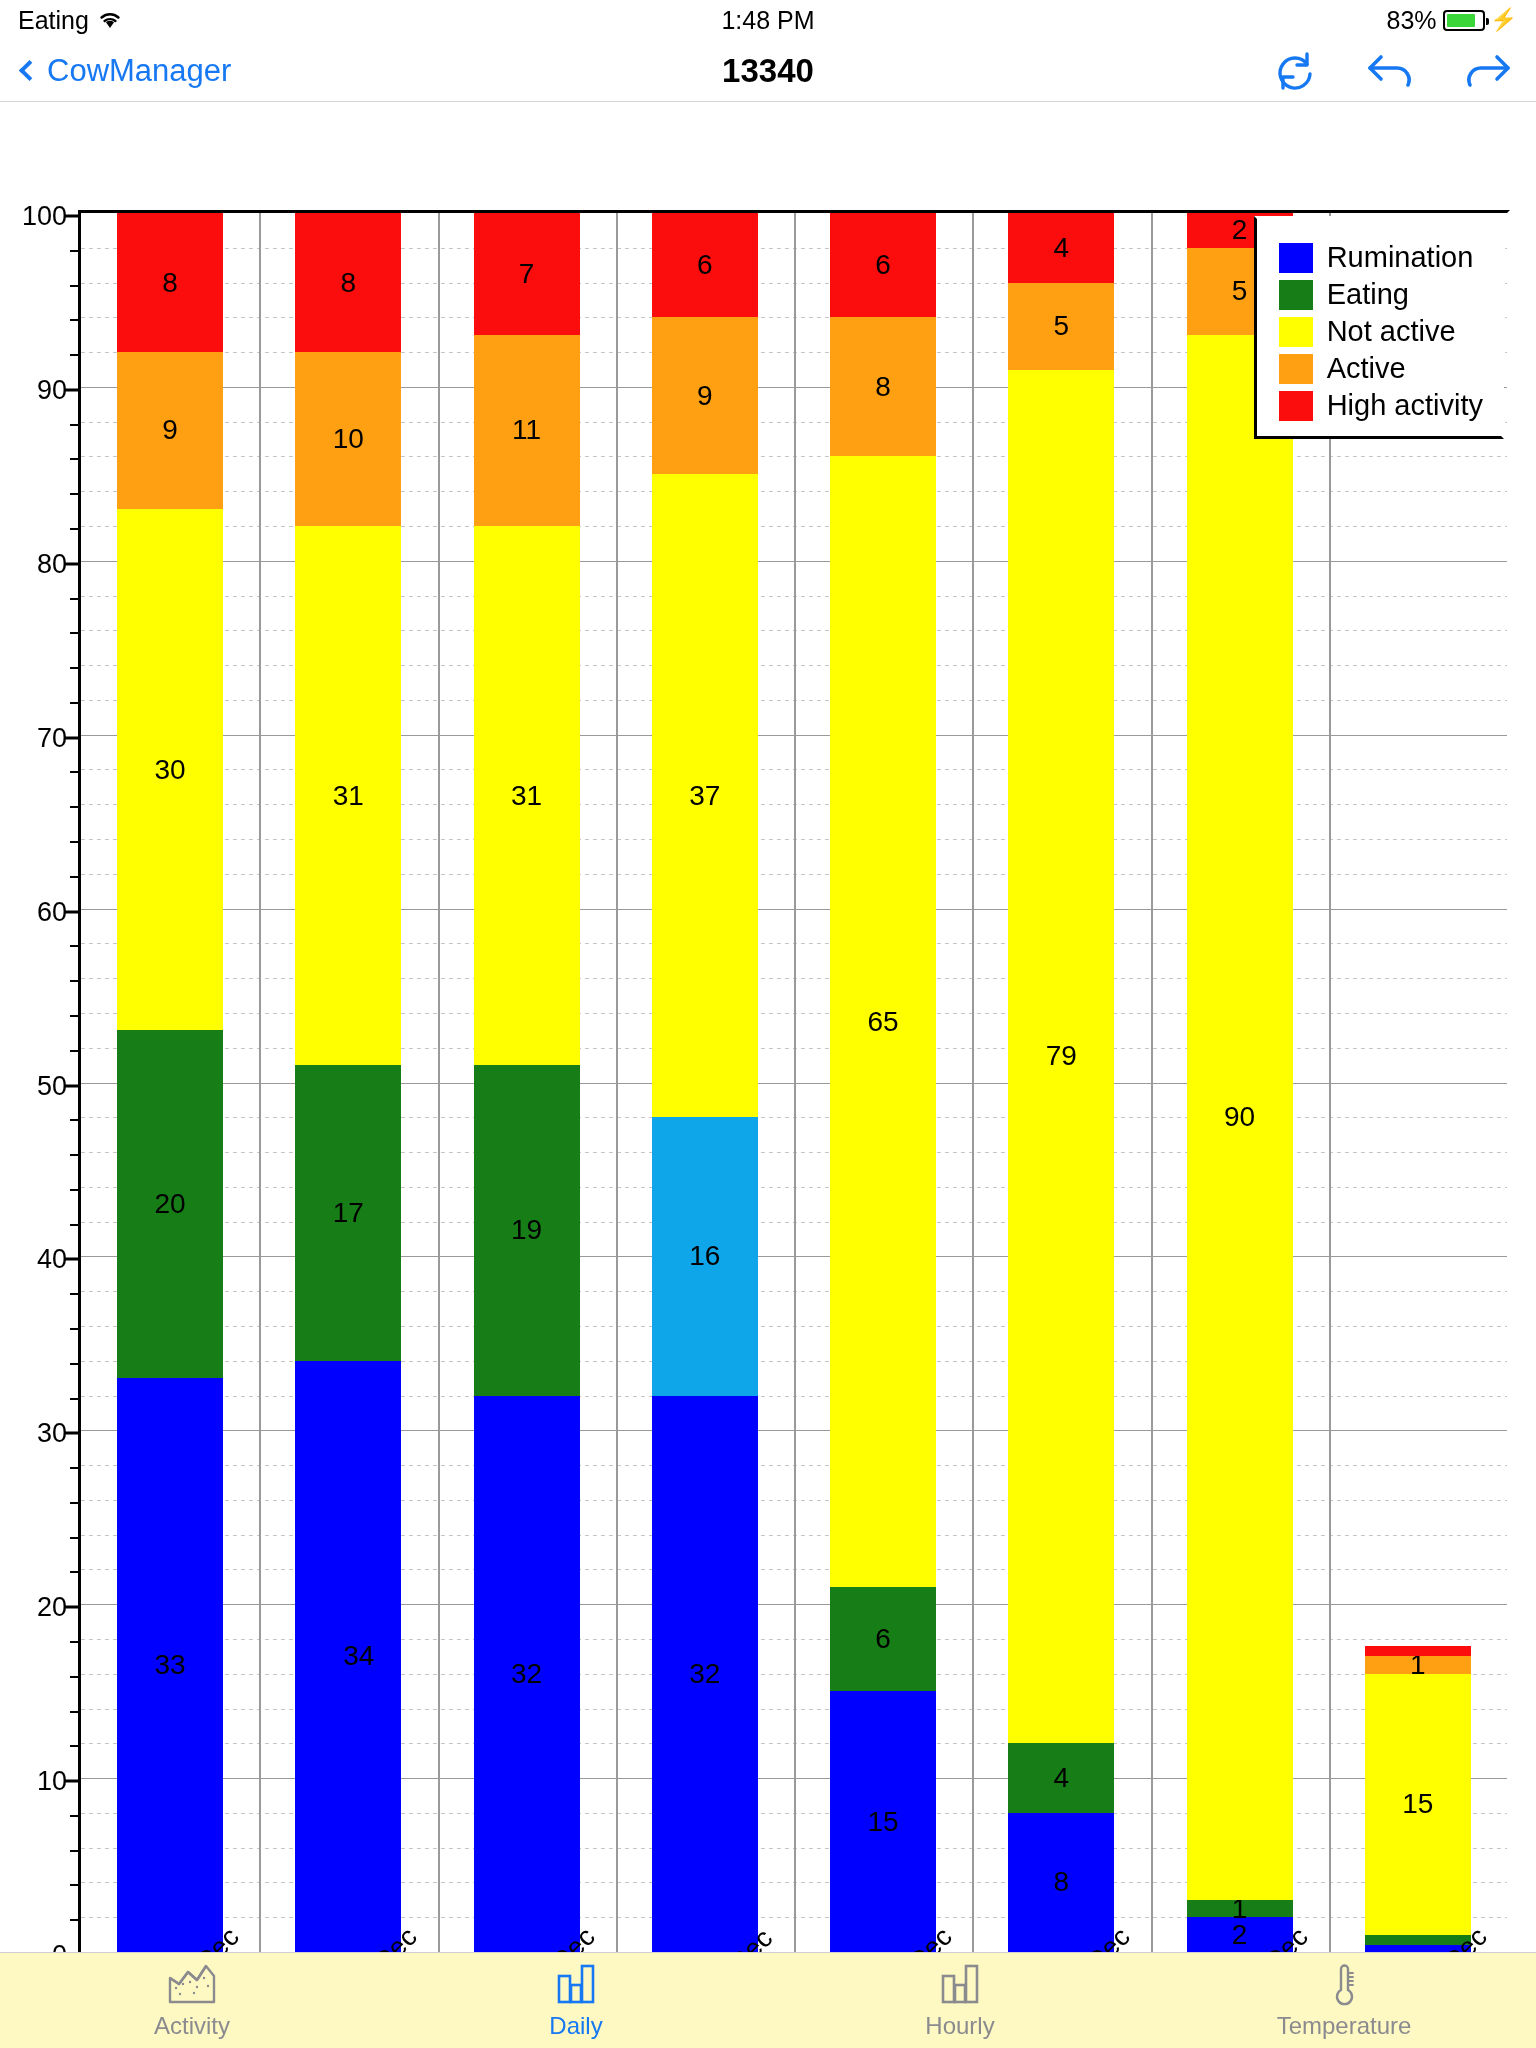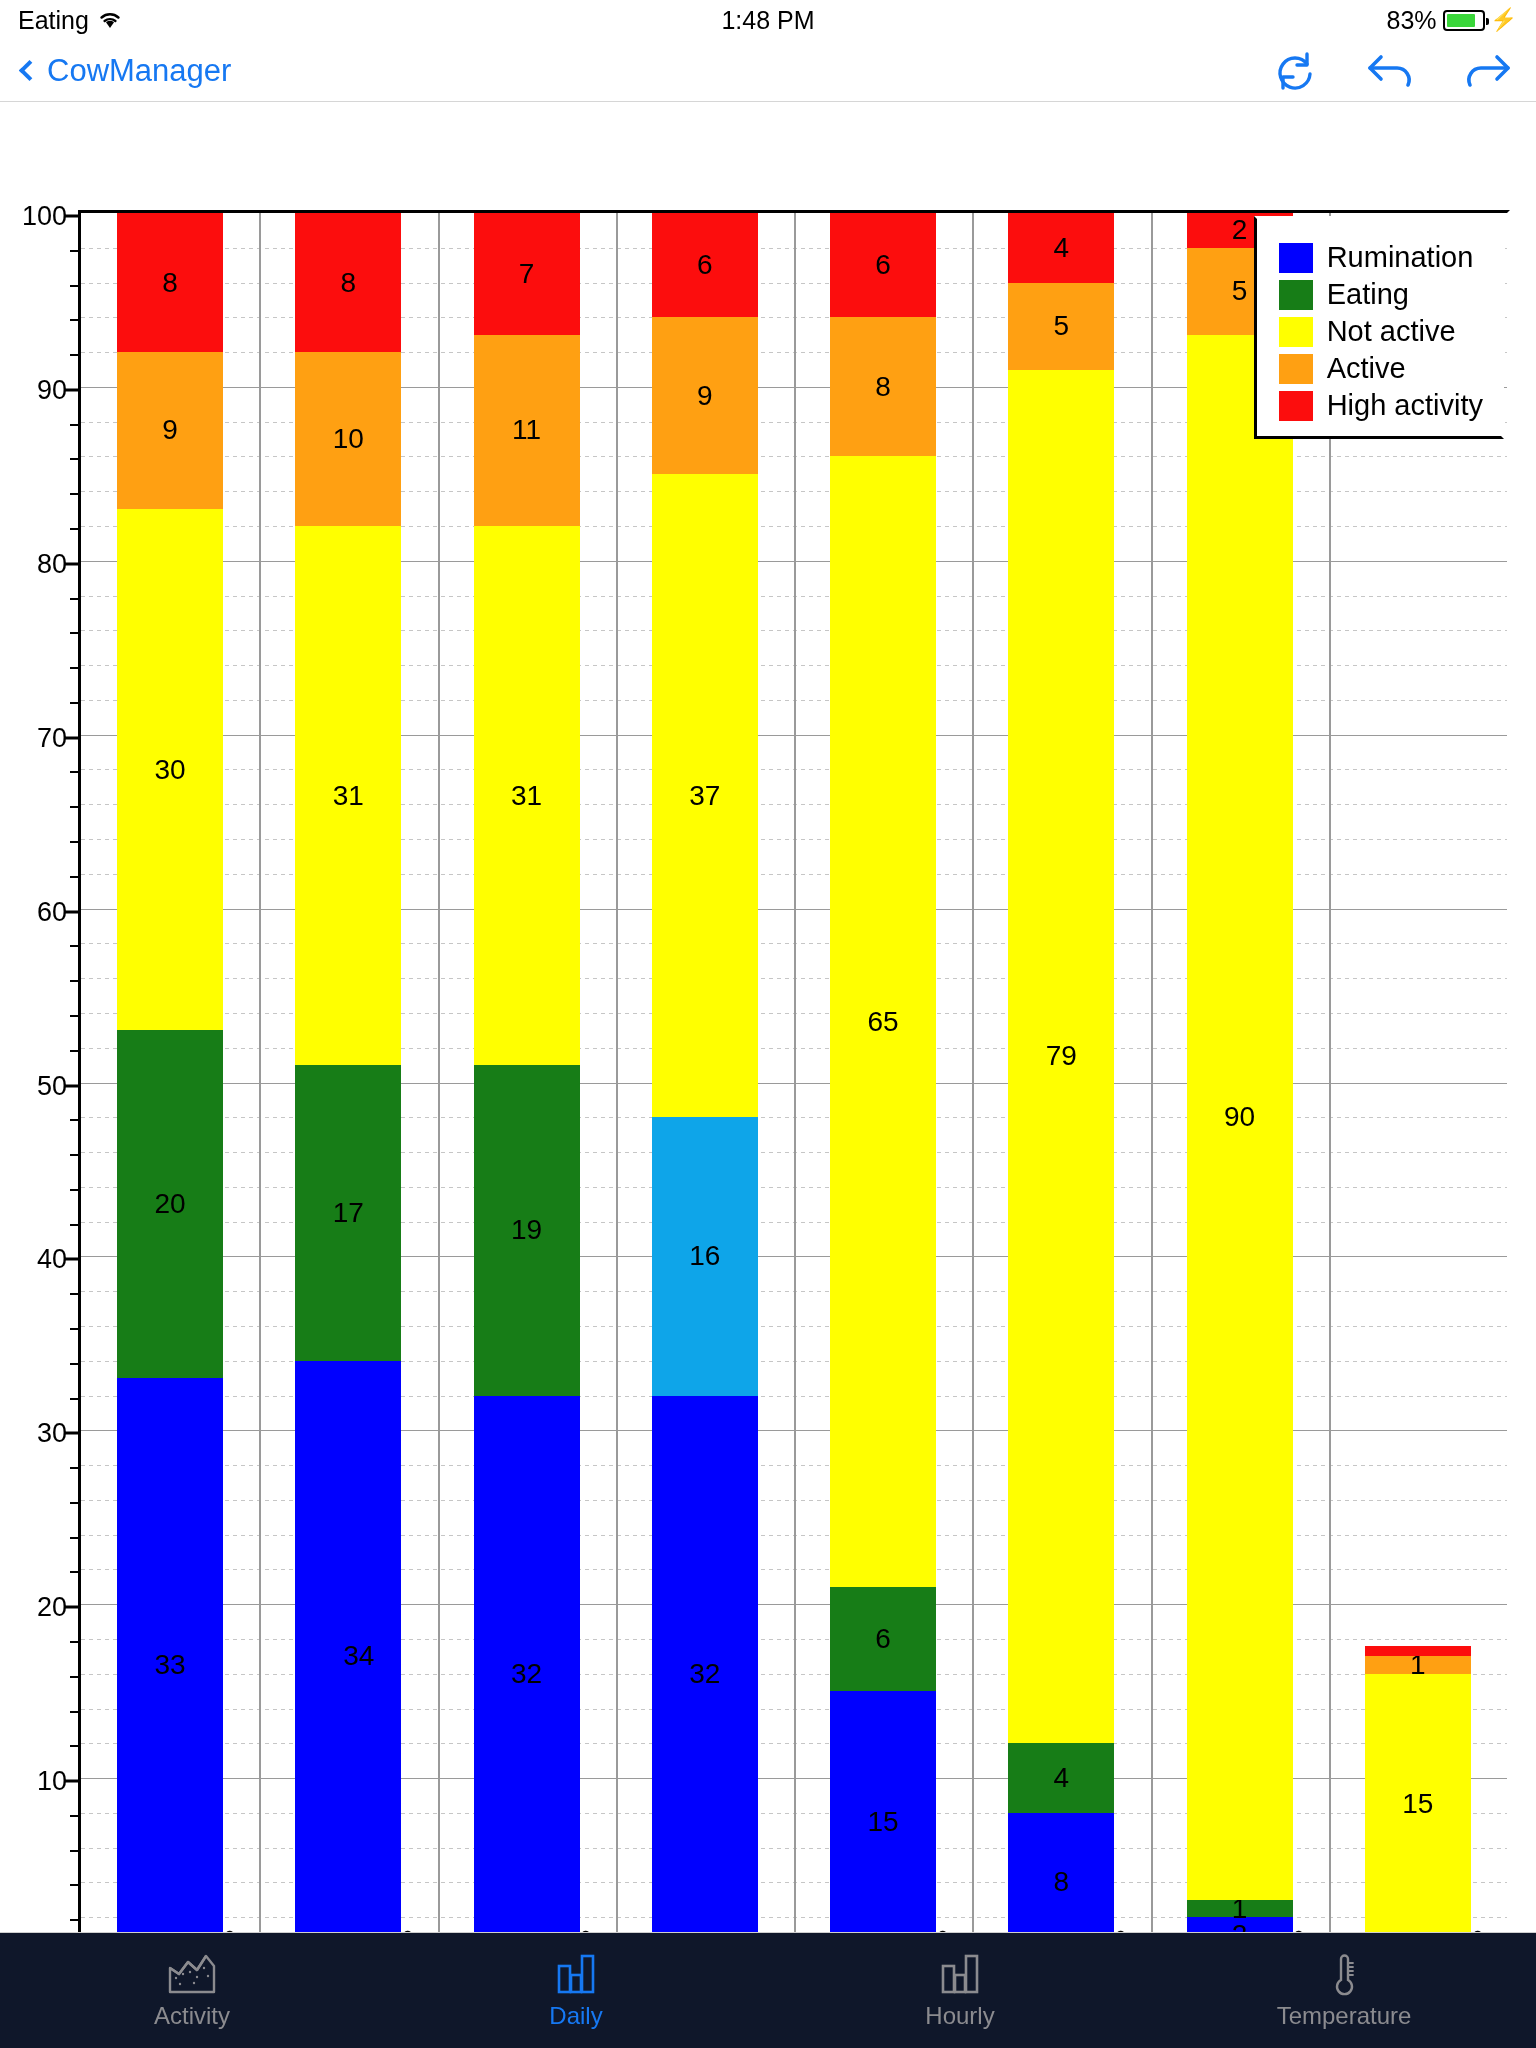--- a/index.html
+++ b/index.html
@@ -123,22 +123,22 @@
     border:3px solid #000;
     border-top-color:transparent;
     border-right-color:transparent;
   }
   .leg-item{display:flex;align-items:center;gap:14px;}
   .leg-sw{width:34px;height:30px;display:block;}
   .leg-tx{font-size:29px;color:#000;white-space:nowrap;}
 
   
   .tabbar{
-    position:absolute;left:0;bottom:0;width:1536px;height:116px;
-    background:#0f172a;border-top:1px solid #cfcfcf;
+    position:absolute;left:0;bottom:0;width:1536px;height:96px;
+    background:#fef9c3;border-top:1px solid #cfcfcf;
     display:flex;align-items:center;
   }
   .tab{
     flex:1;display:flex;flex-direction:column;align-items:center;justify-content:center;
     gap:6px;cursor:pointer;
   }
   .tab-label{font-size:24px;color:#8b8b8f;}
   .tab.active .tab-label{color:#1678f2;}
   .tab svg{display:block;}
 </style>
@@ -164,20 +164,21 @@
       </span>
     <span class="bolt">⚡</span>
   </div>
 </div>
 
 <div class="navbar">
   <div class="nav-back">
     <span class="chev"></span>
     <span>CowManager</span>
   </div>
+  <div class="nav-title">13340</div>
   <div class="nav-actions">
     <span>
       <svg width="46" height="46" viewBox="0 0 46 46">
         <path d="M35 16 a15 15 0 1 0 3 10" stroke="#1678f2" stroke-width="3.4" fill="none" stroke-linecap="round"></path>
         <path d="M35 6 L35 17 L25 17" stroke="#1678f2" stroke-width="3.4" fill="none" stroke-linecap="round" stroke-linejoin="round"></path>
         <path d="M11 40 L11 29 L21 29" stroke="#1678f2" stroke-width="3.4" fill="none" stroke-linecap="round" stroke-linejoin="round"></path>
       </svg>
     </span>
     <span>
       <svg width="52" height="46" viewBox="0 0 52 46">

